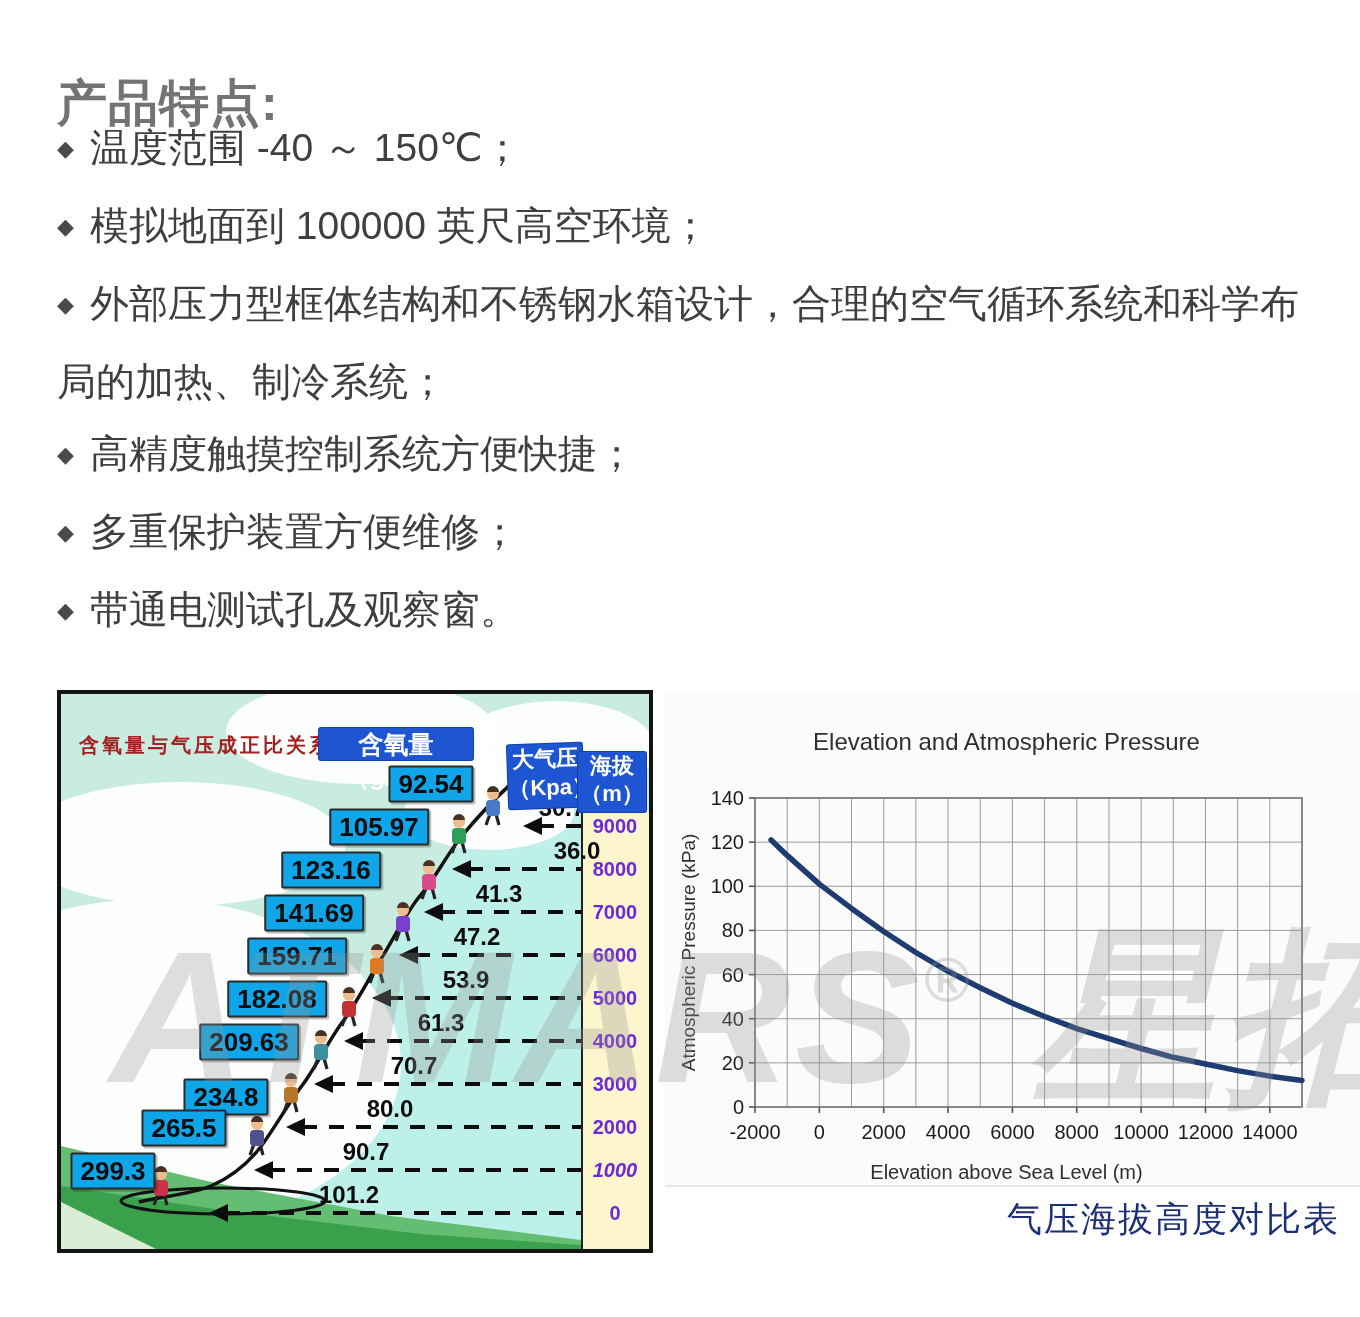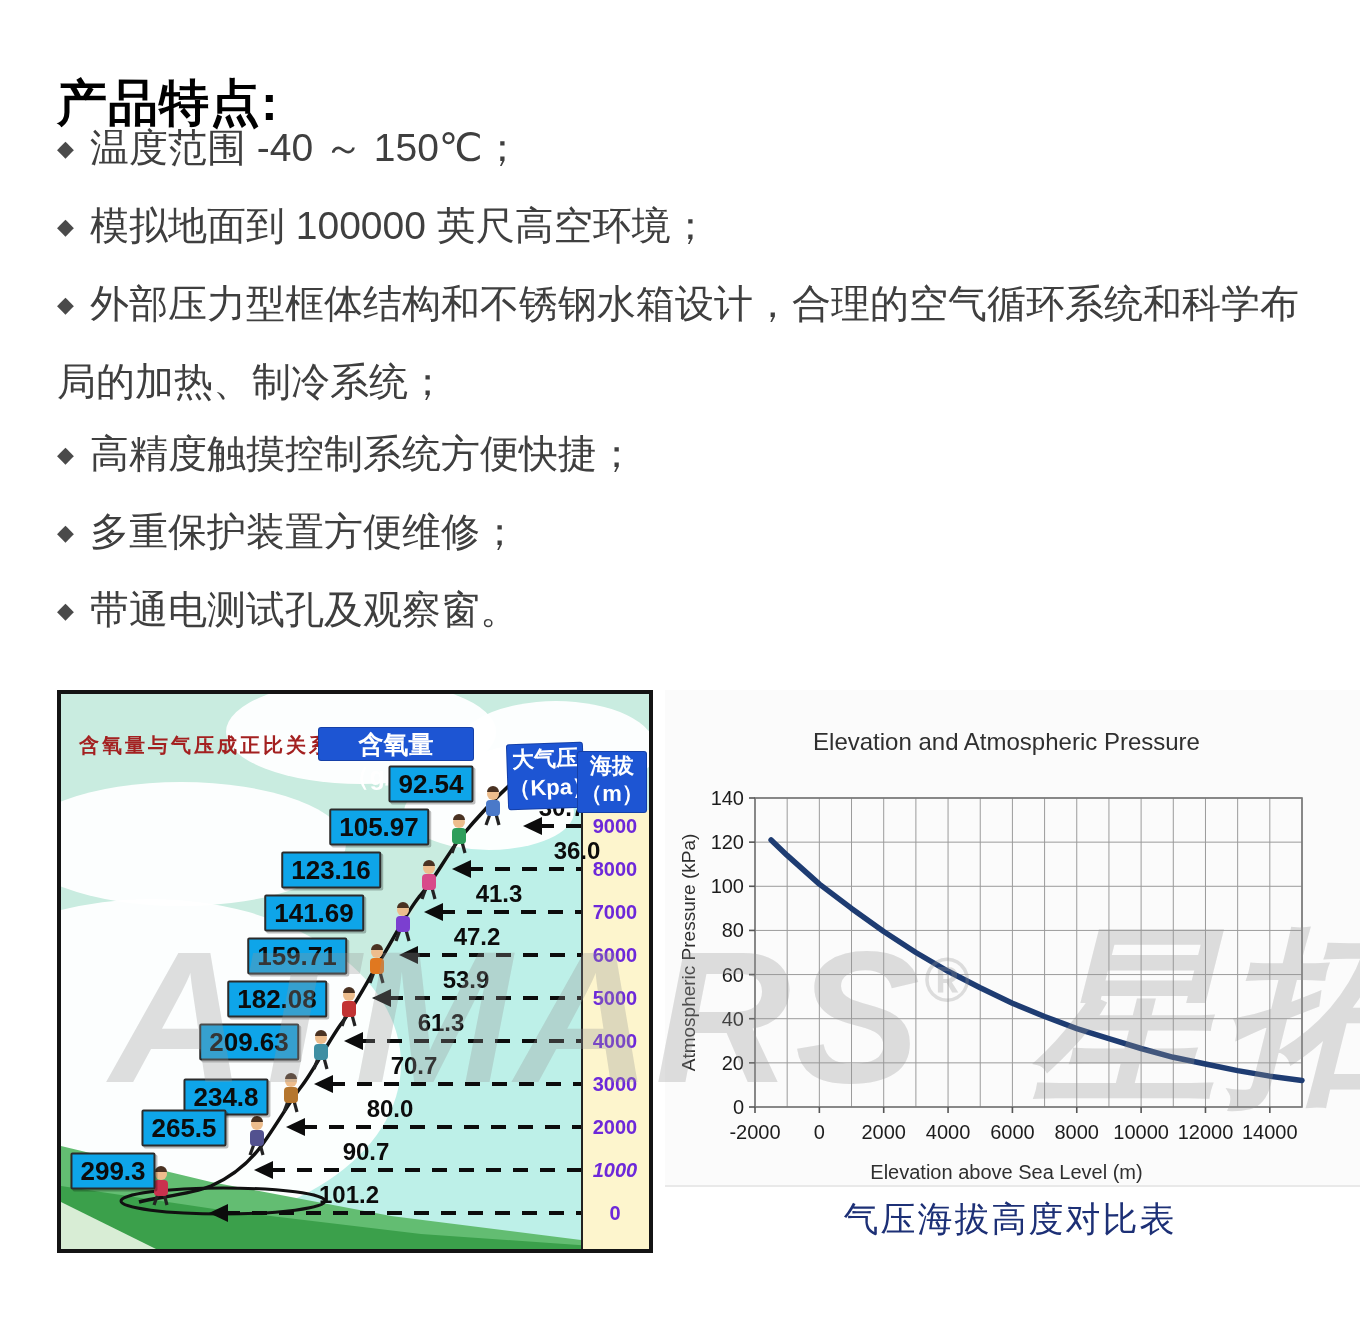--- a/index.html
+++ b/index.html
@@ -1,20 +1,20 @@
 <!DOCTYPE html>
 <html><head>
 <meta charset="utf-8">
 <style>
   html,body{margin:0;padding:0;}
   body{width:1360px;height:1317px;position:relative;background:#ffffff;overflow:hidden;
        font-family:"Liberation Sans","DejaVu Sans",sans-serif;}
   .abs{position:absolute;}
   
-  #page-title{left:57px;top:36px;font-size:50px;font-weight:bold;color:#000000;letter-spacing:1px;text-align:center;}
+  #page-title{left:57px;top:36px;font-size:50px;font-weight:bold;color:#737373;letter-spacing:1px;text-align:center;}
   #features{left:57px;top:112px;width:1268px;font-size:39px;line-height:72px;color:#3f3f3f;}
   .feature-item{margin:0;}
   .bullet-diamond{font-size:22px;color:#4a4a4a;margin-right:16px;position:relative;top:-5px;}
   
   #watermark{left:110px;top:856px;z-index:6;white-space:nowrap;font-weight:bold;font-style:italic;
              font-size:188px;line-height:250px;color:rgba(150,150,150,0.30);letter-spacing:4px;pointer-events:none;}
   #watermark sup{font-size:0.33em;vertical-align:80px;font-style:normal;}
   
   #figure-left{left:57px;top:690px;width:596px;height:563px;border:4px solid #141414;
                box-sizing:border-box;background:#c9ece0;z-index:2;}
@@ -35,21 +35,21 @@
            border-radius:2px;color:#0c0c0c;font-weight:bold;font-size:26px;padding:1px 8px;z-index:10;
            box-shadow:2px 2px 0 rgba(0,0,0,0.25);}
   .prs-label{position:absolute;transform:translate(-50%,-100%);color:#0c0c0c;font-weight:bold;
              font-size:24px;z-index:9;}
   .alt-label{position:absolute;transform:translate(-50%,-50%);color:#6d28d9;font-weight:bold;
              font-size:20px;z-index:10;left:554px;}
   
   #chart-panel{left:665px;top:690px;width:695px;height:495px;background:#fbfbfb;
                border-bottom:2px solid #e9e9e9;z-index:2;}
   #chart-svg{position:absolute;left:0;top:0;z-index:8;}
-  #chart-caption{left:680px;top:1196px;width:660px;text-align:center;font-size:35px;color:#1d3076;
+  #chart-caption{left:680px;top:1196px;width:660px;text-align:right;font-size:35px;color:#1d3076;
                  z-index:10;letter-spacing:2px;}
 </style>
 </head>
 <body>
 
 <h1 class="abs" id="page-title">产品特点:</h1>
 
 <div class="abs" id="features">
     <div class="feature-item"><span class="bullet-diamond">◆</span><span>温度范围 -40 ～ 150℃；</span></div>
     <div class="feature-item"><span class="bullet-diamond">◆</span><span>模拟地面到 100000 英尺高空环境；</span></div>

